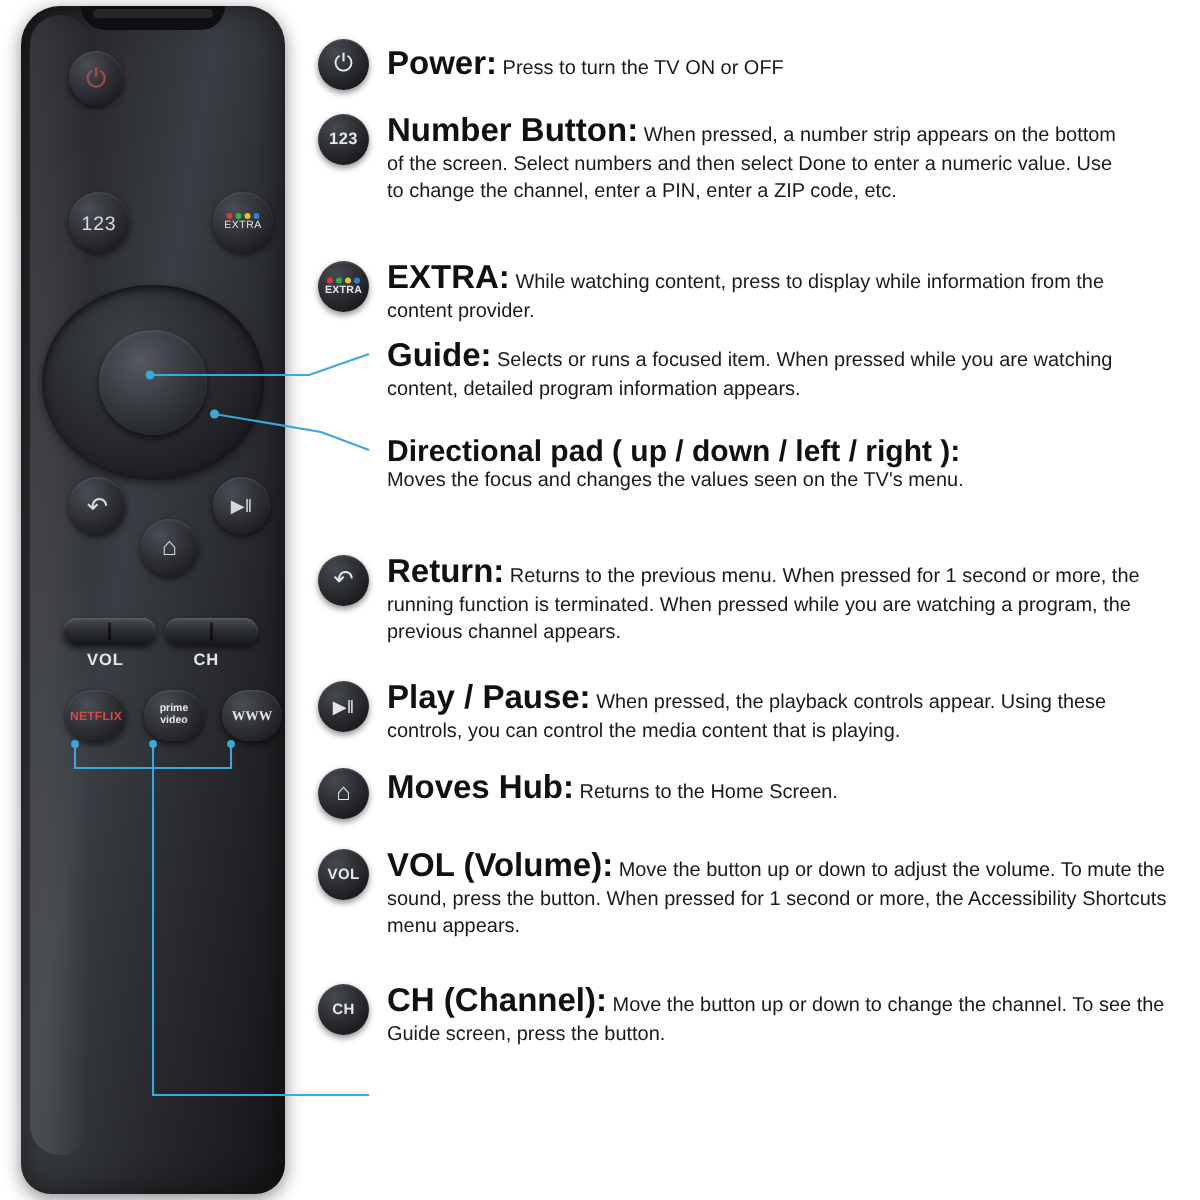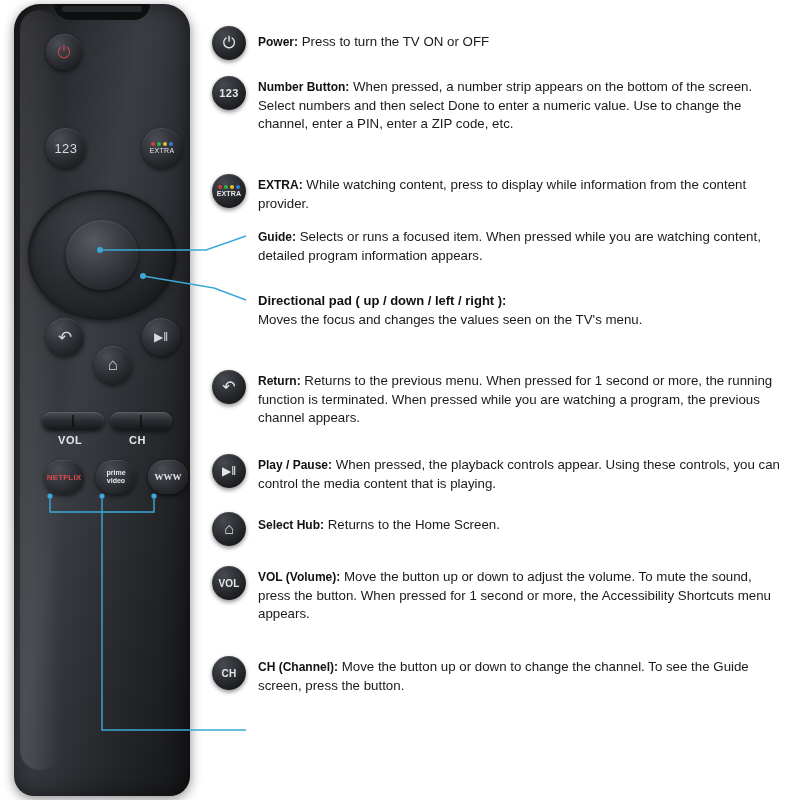--- a/index.html
+++ b/index.html
@@ -164,25 +164,25 @@
   .badge-extra .lbl { font-size: 7px; font-weight: bold; letter-spacing: .2px; }
 
   
   .callout {
     position: absolute;
     color: #1a1a1a;
     font-size: 13.3px;
     line-height: 18.6px;
   }
   .callout .hd {
-    font-size: 12px;
+    font-size: 22px;
     font-weight: bold;
     color: #111;
   }
-  .callout .hd.big { font-size: 13px; }
+  .callout .hd.big { font-size: 20px; }
 
   
   #leaders { position: absolute; left: 0; top: 0; width: 800px; height: 800px; pointer-events: none; }
 </style>
 </head>
 <body>
 
 <div id="page">
 
   <div class="remote">
@@ -318,21 +318,21 @@
 
   <div class="callout" style="left:258px; top:372px; width:520px;">
     <span class="hd">Return:</span><span> Returns to the previous menu. When pressed for 1 second or more, the running function is terminated. When pressed while you are watching a program, the previous channel appears.</span>
   </div>
 
   <div class="callout" style="left:258px; top:456px; width:522px;">
     <span class="hd">Play / Pause:</span><span> When pressed, the playback controls appear. Using these controls, you can control the media content that is playing.</span>
   </div>
 
   <div class="callout" style="left:258px; top:516px; width:520px;">
-    <span class="hd">Select Hub:</span><span> Returns to the Home Screen.</span>
+    <span class="hd">Moves Hub:</span><span> Returns to the Home Screen.</span>
   </div>
 
   <div class="callout" style="left:258px; top:568px; width:524px;">
     <span class="hd">VOL (Volume):</span><span> Move the button up or down to adjust the volume. To mute the sound, press the button. When pressed for 1 second or more, the Accessibility Shortcuts menu appears.</span>
   </div>
 
   <div class="callout" style="left:258px; top:658px; width:528px;">
     <span class="hd">CH (Channel):</span><span> Move the button up or down to change the channel. To see the Guide screen, press the button.</span>
   </div>
 

